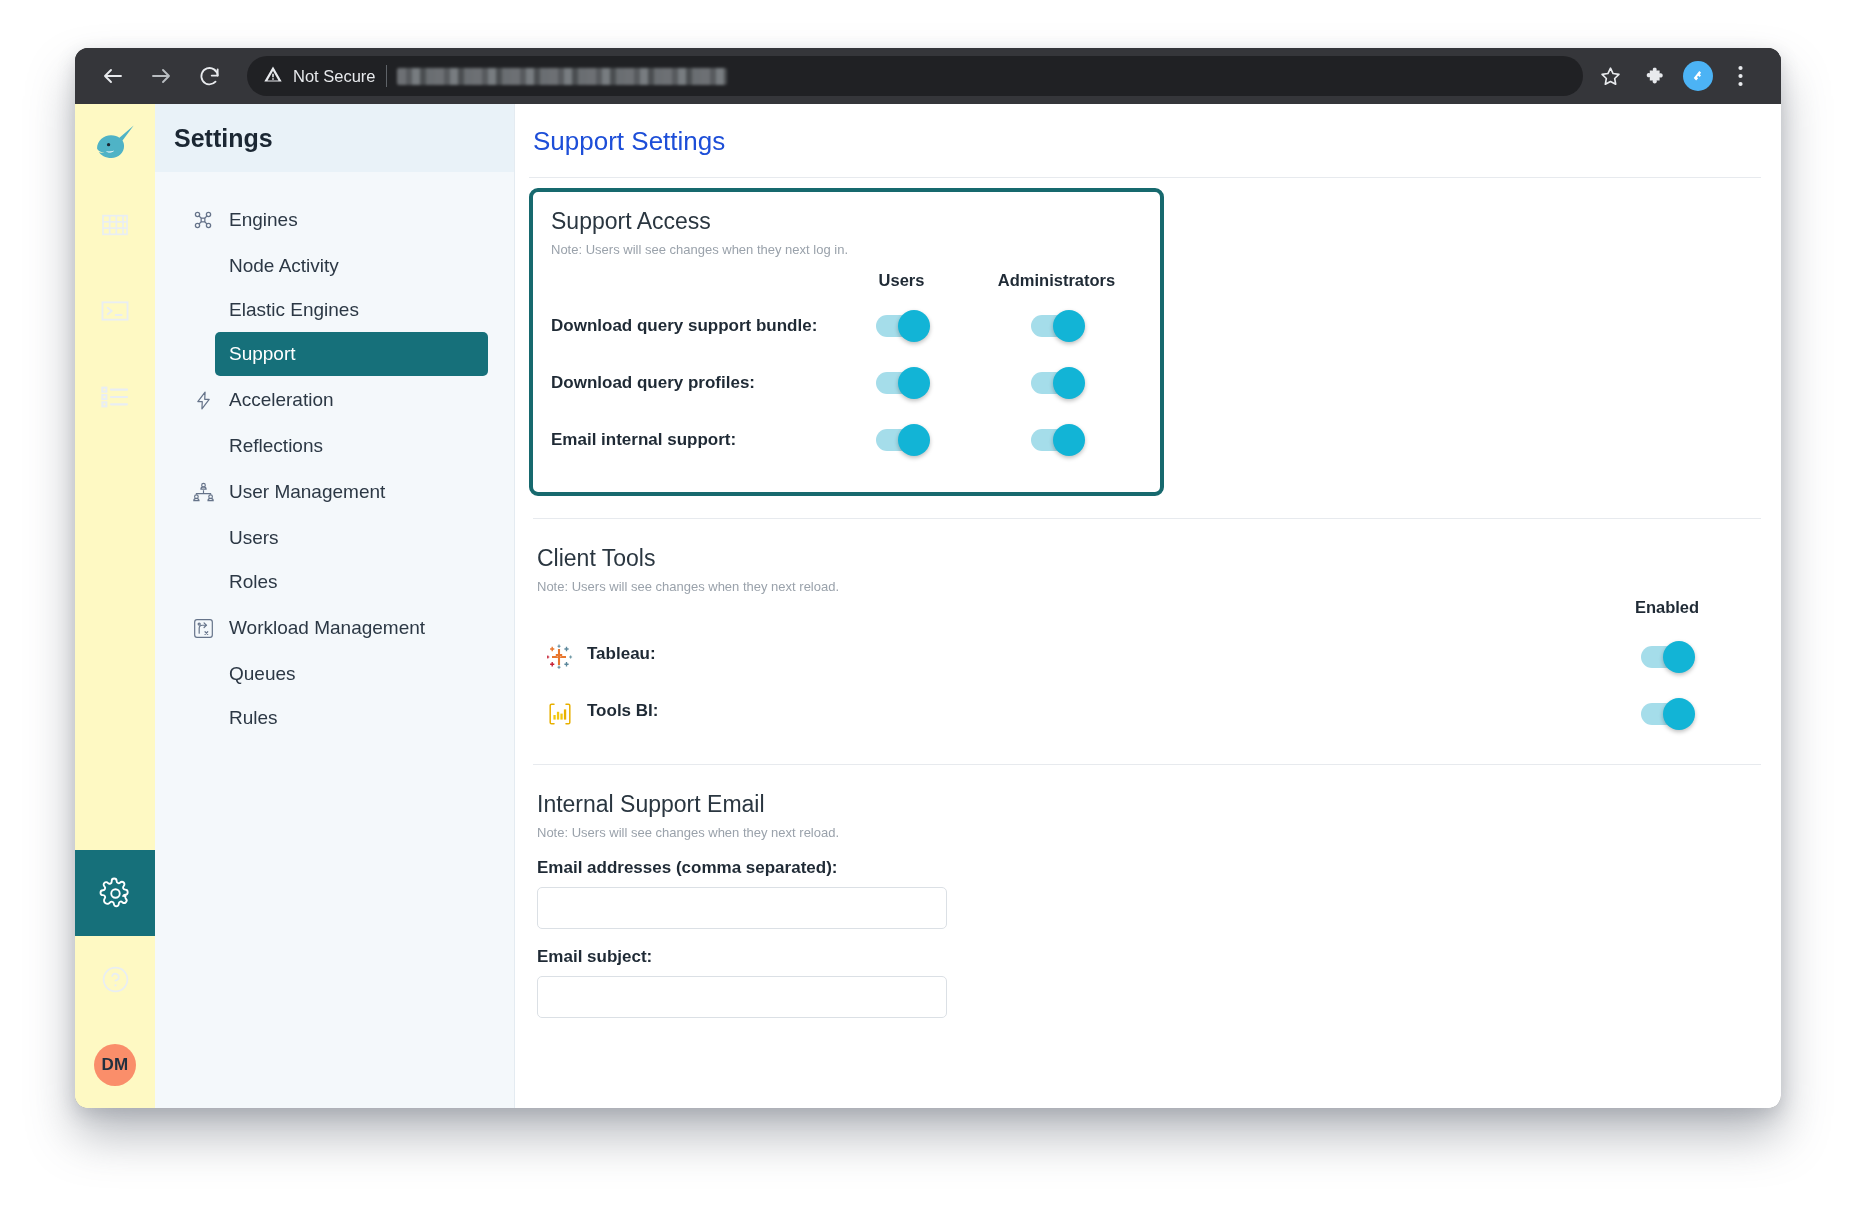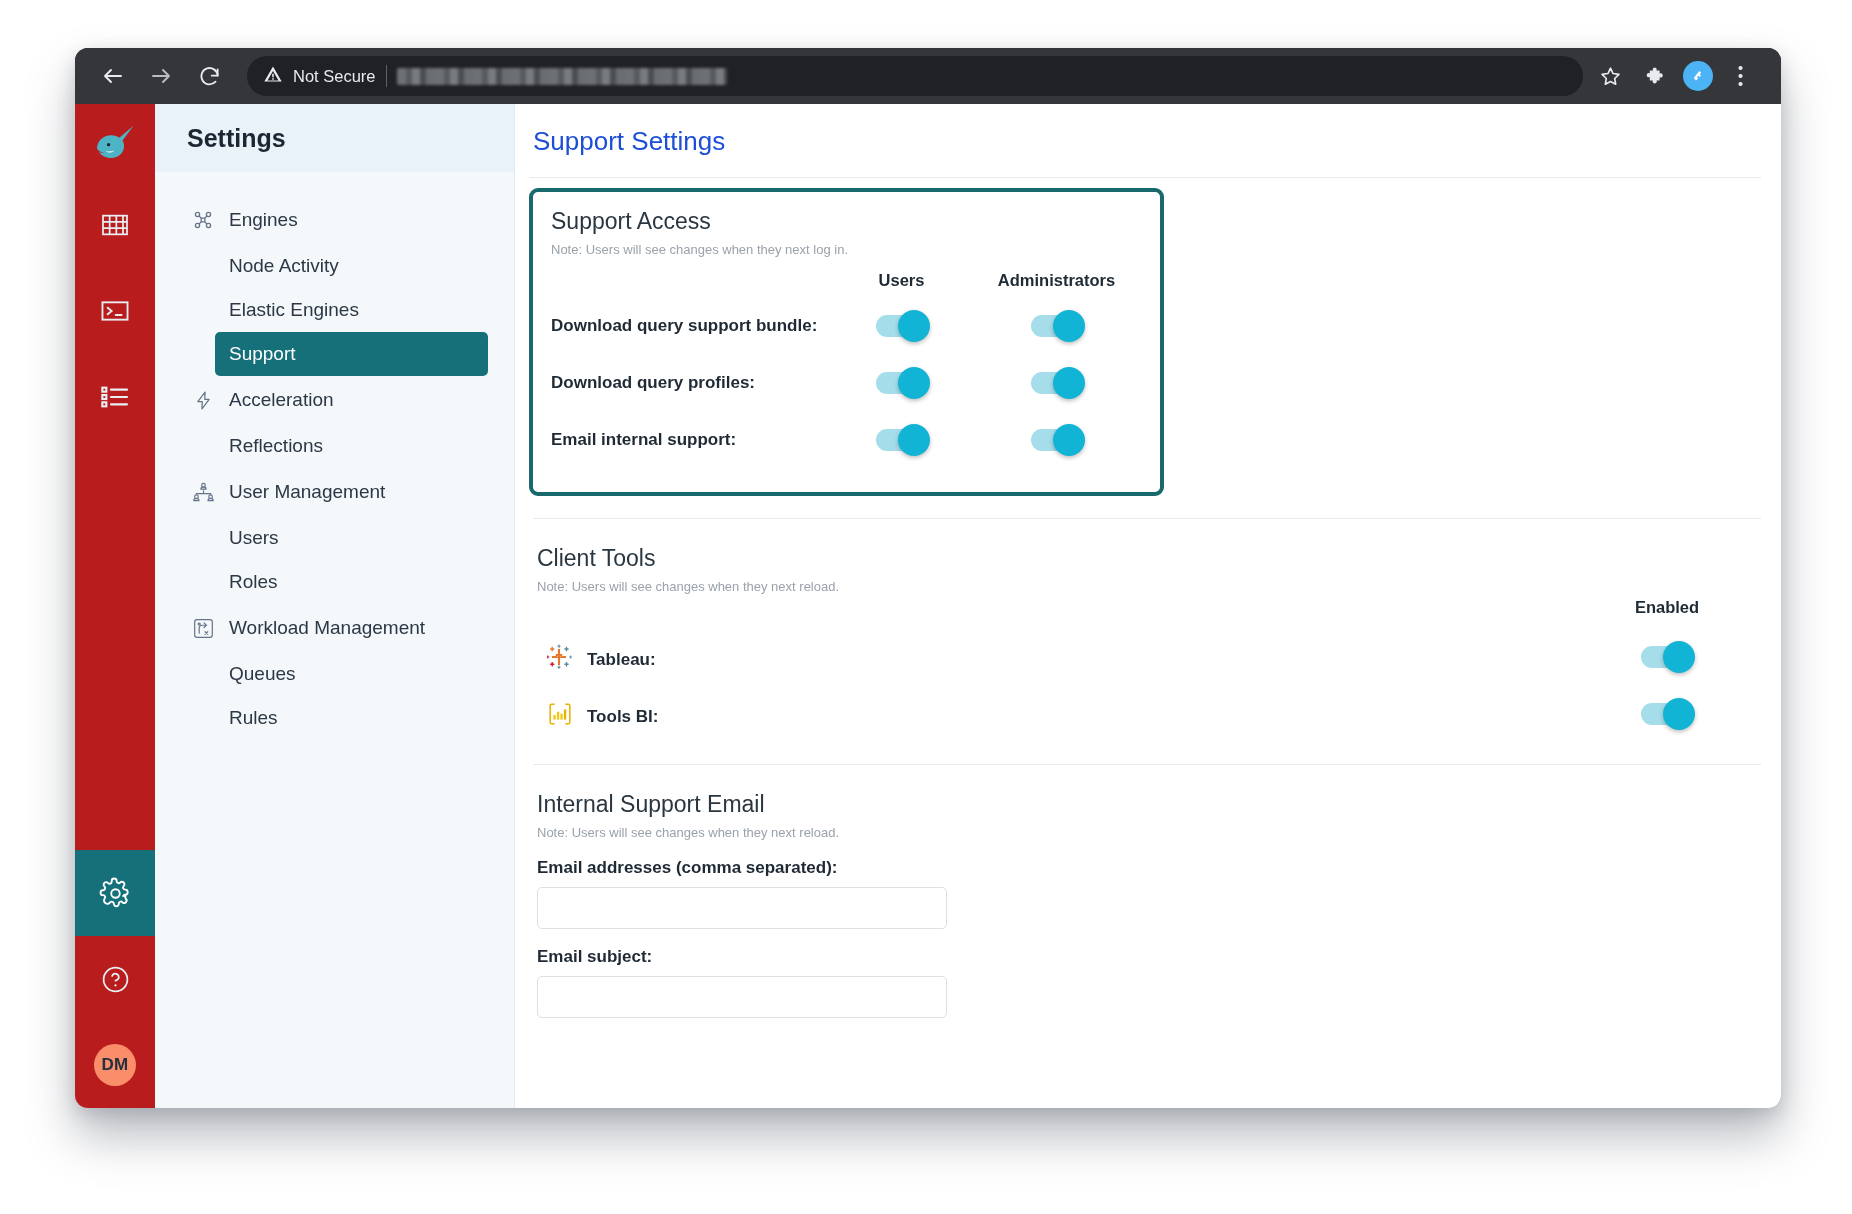--- a/index.html
+++ b/index.html
@@ -158,21 +158,21 @@
   .app {
     flex: 1 1 auto;
     display: flex;
     min-height: 0;
     background: #ffffff;
   }
 
   
   .rail {
     width: 80px;
-    background: #b91c1c;
+    background: #fef9c3;
     flex: 0 0 auto;
     display: flex;
     flex-direction: column;
     align-items: stretch;
   }
   .rail-logo {
     height: 78px;
     display: flex; align-items: center; justify-content: center;
   }
   .rail-item {
@@ -195,21 +195,21 @@
     width: 360px;
     background: #f4f8fb;
     flex: 0 0 auto;
     border-right: 1px solid #e4ebf1;
   }
   .navcol-header {
     height: 68px;
     background: #e9f2f8;
     display: flex;
     align-items: center;
-    padding-left: 32px;
+    padding-left: 19px;
   }
   .navcol-title {
     font-size: 25px;
     font-weight: 700;
     color: #1b2733;
   }
   .navlist { padding-top: 24px; }
   .nav-group {
     display: flex;
     align-items: center;
@@ -334,21 +334,21 @@
     background: #e7eaee;
     margin: 22px 6px 26px 4px;
   }
   .tool-row {
     display: flex;
     align-items: center;
     height: 57px;
   }
   .tool-label {
     display: flex;
-    align-items: flex-end;
+    align-items: flex-start;
     gap: 14px;
     flex: 1 1 auto;
     font-size: 17px;
     font-weight: 700;
     color: #1f2a35;
     padding-left: 14px;
   }
   .tool-icon { width: 26px; height: 26px; flex: 0 0 auto; }
   .tool-col {
     width: 200px;

